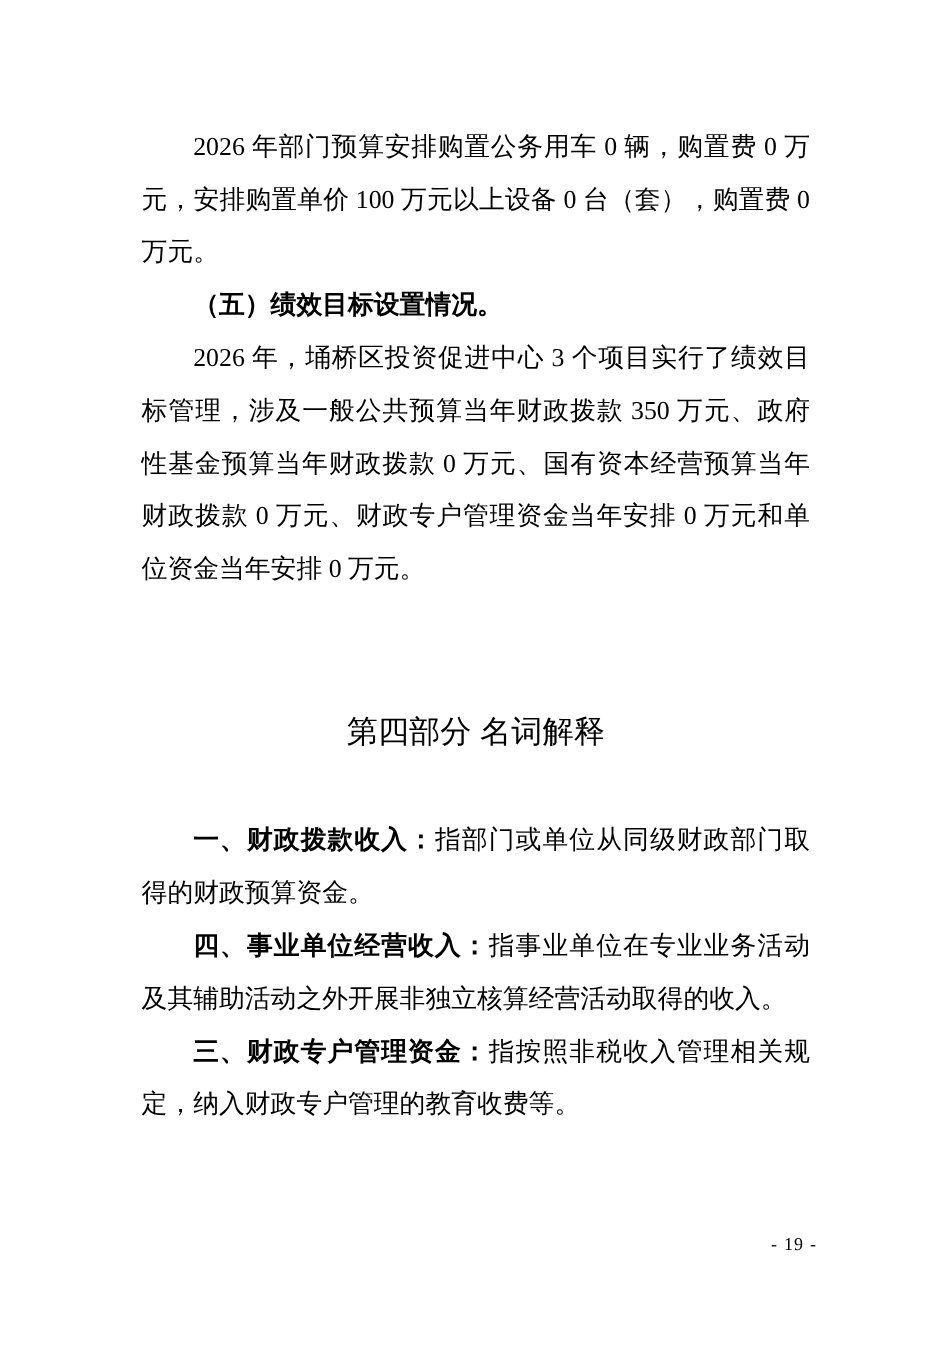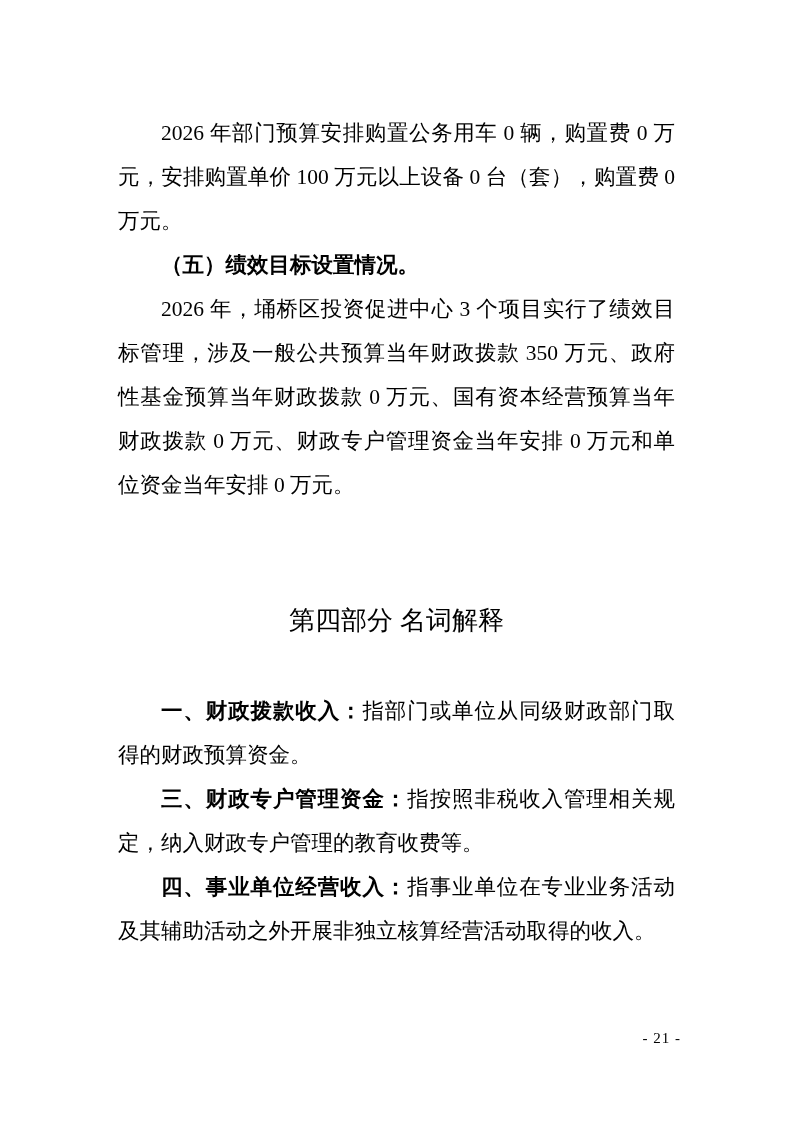--- a/index.html
+++ b/index.html
@@ -16,21 +16,20 @@
     overflow: hidden;
   }
   .page {
     position: absolute;
     top: 0;
     left: 0;
     width: 793px;
     height: 1061px;
     box-sizing: border-box;
     padding: 100px 118px 0 118px;
-    margin-top: 11px;
   }
   p {
     margin: 0;
     text-indent: 2em;
   }
   .para {
     font-size: 21.5px;
     line-height: 44px;
     text-align: justify;
   }
@@ -73,20 +72,20 @@
 
   <p class="para sub-heading">（五）绩效目标设置情况。</p>
 
   <p class="para">2026 年，埇桥区投资促进中心 3 个项目实行了绩效目标管理，涉及一般公共预算当年财政拨款 350 万元、政府性基金预算当年财政拨款 0 万元、国有资本经营预算当年财政拨款 0 万元、财政专户管理资金当年安排 0 万元和单位资金当年安排 0 万元。</p>
 
   <h1 class="part-title">第四部分 名词解释</h1>
 
   <p class="para"><span class="term-lead">一、财政拨款收入：</span><span>指部门或单位从同级财政部门取得的财政预算资金。</span></p>
 
 
+  <p class="para"><span class="term-lead">四、事业单位经营收入：</span><span>指事业单位在专业业务活动及其辅助活动之外开展非独立核算经营活动取得的收入。</span></p>
+
   <p class="para"><span class="term-lead">三、财政专户管理资金：</span><span>指按照非税收入管理相关规定，纳入财政专户管理的教育收费等。</span></p>
-
-  <p class="para"><span class="term-lead">四、事业单位经营收入：</span><span>指事业单位在专业业务活动及其辅助活动之外开展非独立核算经营活动取得的收入。</span></p>
 
 
 </div>
 
-<div class="page-number">- 21 -</div>
+<div class="page-number">- 19 -</div>
 
 </body></html>

